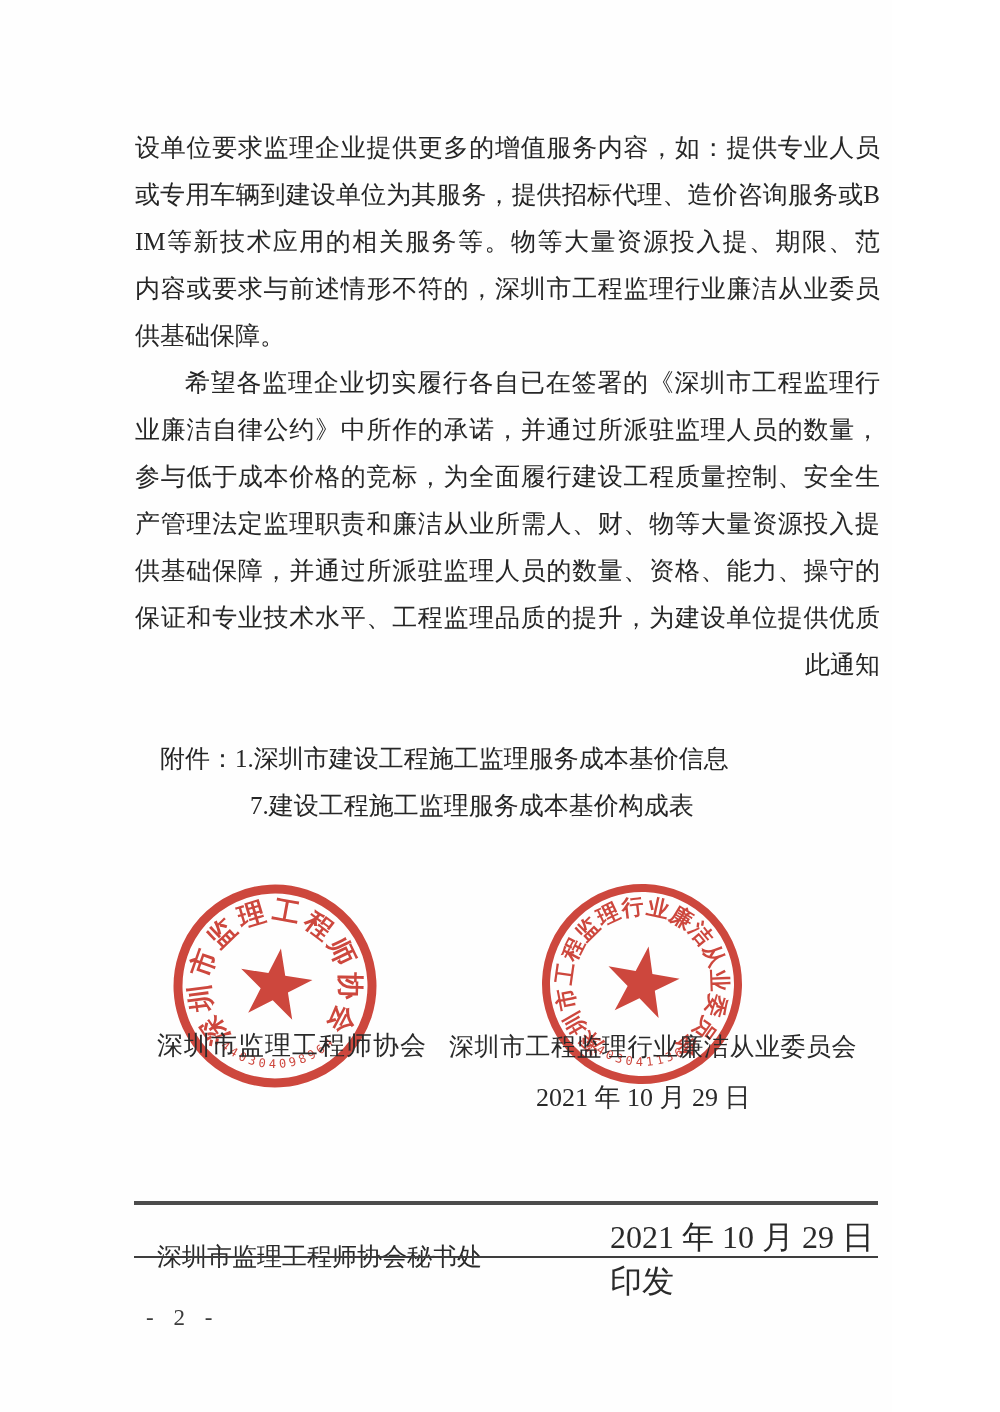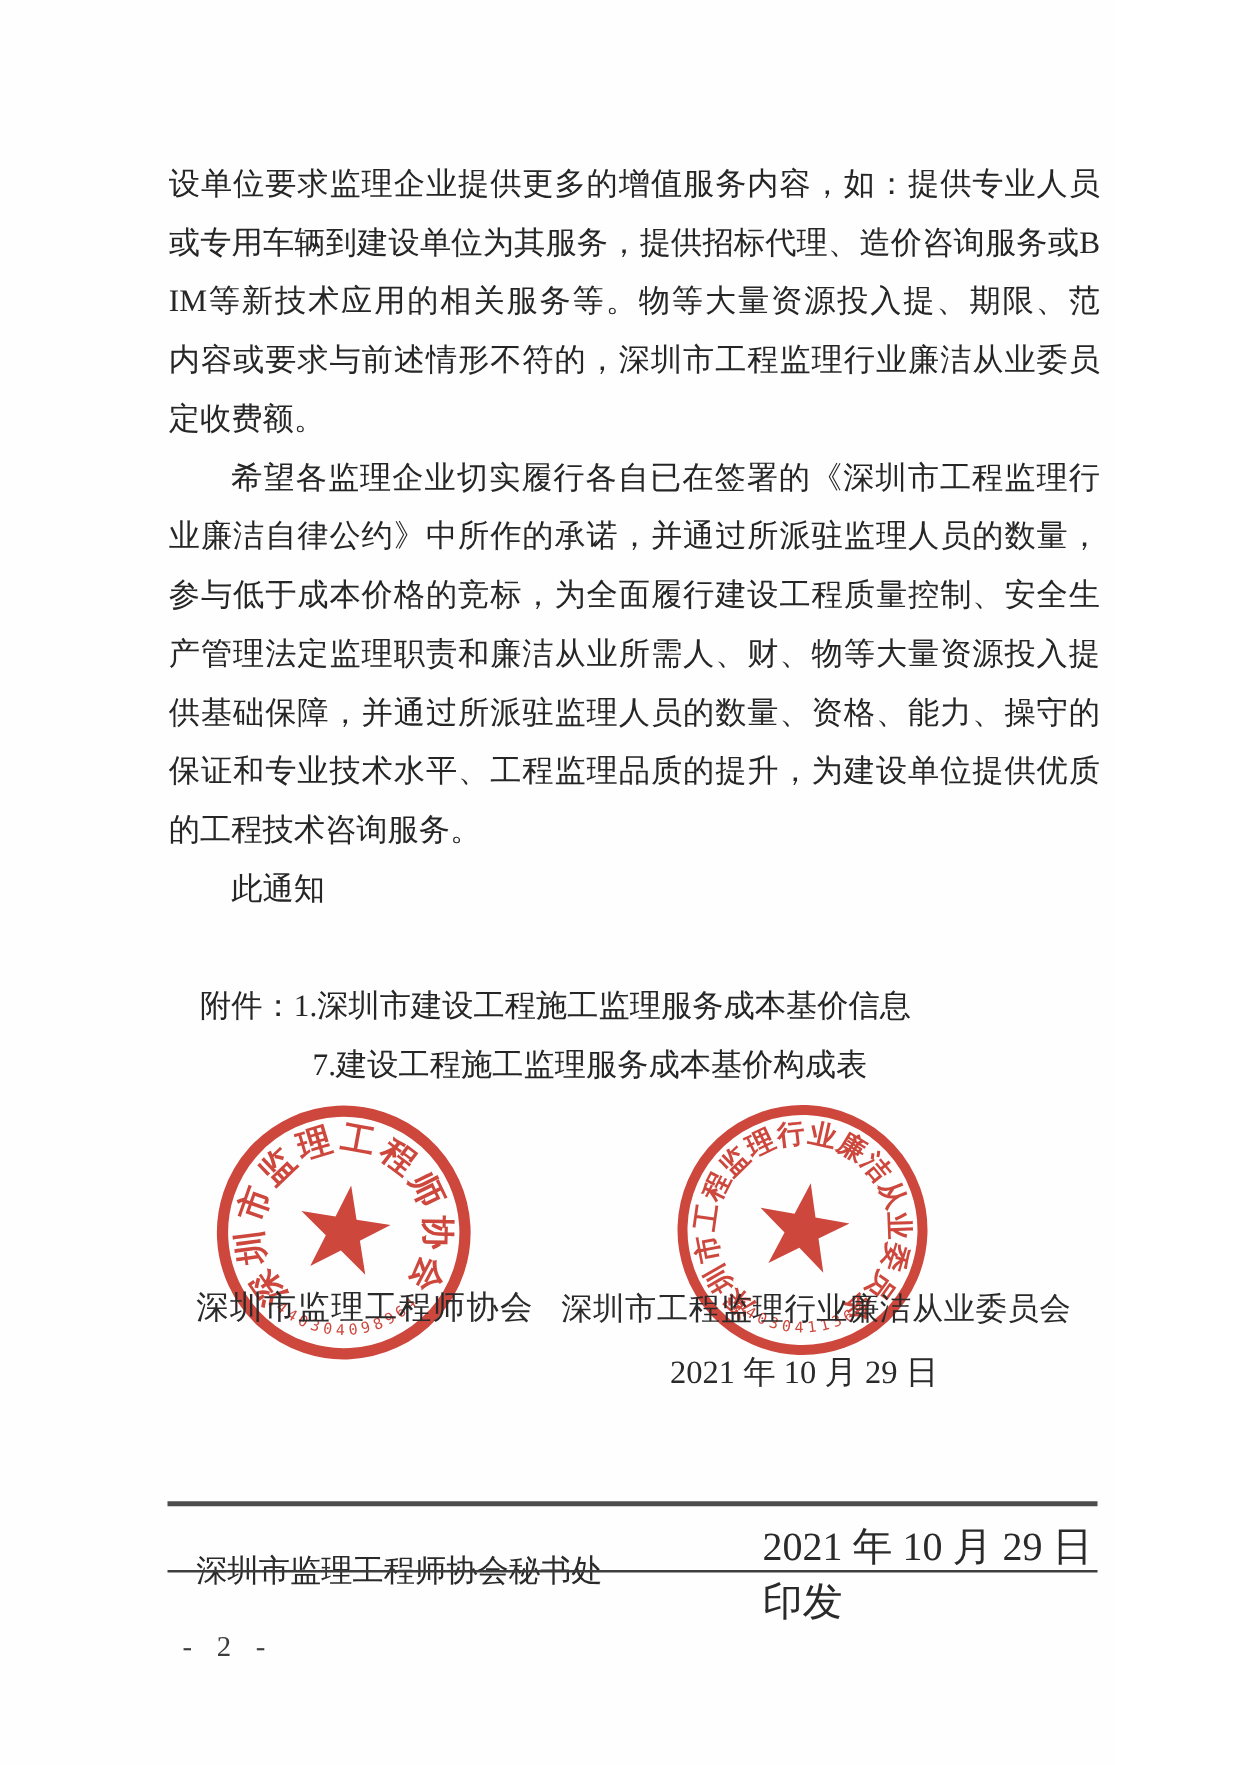--- a/index.html
+++ b/index.html
@@ -44,29 +44,28 @@
 </head>
 <body>
 
 <div class="doc">
 
   <div class="body-text">
       <div class="bline just">设单位要求监理企业提供更多的增值服务内容，如：提供专业人员</div>
       <div class="bline just">或专用车辆到建设单位为其服务，提供招标代理、造价咨询服务或B</div>
       <div class="bline just">IM等新技术应用的相关服务等。物等大量资源投入提、期限、范围、</div>
       <div class="bline just">内容或要求与前述情形不符的，深圳市工程监理行业廉洁从业委员会</div>
-      <div class="bline">定收费额。</div>
+      <div class="bline">供基础保障。</div>
       <div class="bline just" style="padding-left: 50px;">希望各监理企业切实履行各自已在签署的《深圳市工程监理行</div>
       <div class="bline just">业廉洁自律公约》中所作的承诺，并通过所派驻监理人员的数量，不</div>
       <div class="bline just">参与低于成本价格的竞标，为全面履行建设工程质量控制、安全生</div>
       <div class="bline just">产管理法定监理职责和廉洁从业所需人、财、物等大量资源投入提</div>
       <div class="bline just">供基础保障，并通过所派驻监理人员的数量、资格、能力、操守的</div>
       <div class="bline just">保证和专业技术水平、工程监理品质的提升，为建设单位提供优质</div>
-      <div class="bline">的工程技术咨询服务。</div>
-      <div class="bline" style="padding-left: 50px;">此通知</div>
+      <div class="bline" style="padding-left: 50px; text-align: right;">此通知</div>
       <div class="bline"></div>
       <div class="bline" style="padding-left: 25px;">附件：1.深圳市建设工程施工监理服务成本基价信息</div>
       <div class="bline" style="padding-left: 115px;">7.建设工程施工监理服务成本基价构成表</div>
     </div>
 
   <svg class="seal seal-a" viewBox="-110 -110 220 220">
     <defs>
       <path id="ring-a" d="M -46.7,46.7 A 66,66 0 1 1 46.7,46.7"></path>
       <path id="ser-a" d="M -58,58 A 82,82 0 0 0 58,58"></path>
     </defs>

